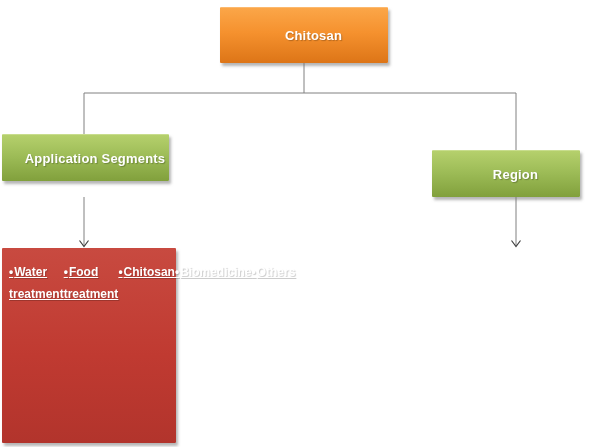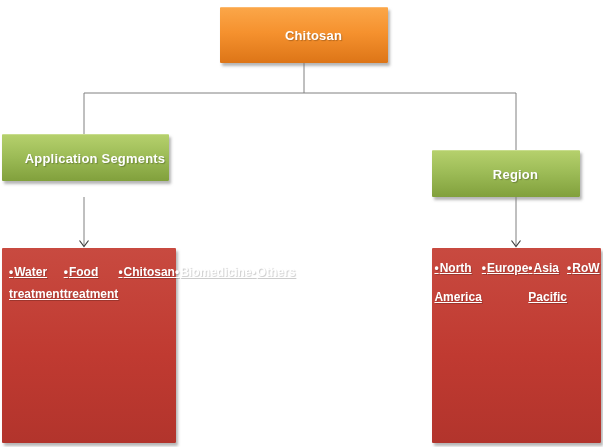--- a/index.html
+++ b/index.html
@@ -112,20 +112,14 @@
   </div>
 
   <div class="node leaf-node leaf-left">
     <div class="li"><span class="bullet">•</span><span>Water treatment</span></div>
     <div class="li"><span class="bullet">•</span><span>Food treatment</span></div>
     <div class="li"><span class="bullet">•</span><span>Chitosan</span></div>
     <div class="li"><span class="bullet">•</span><span>Biomedicine</span></div>
     <div class="li"><span class="bullet">•</span><span>Others</span></div>
   </div>
 
-  <div class="node leaf-node leaf-right">
-    <div class="li"><span class="bullet">•</span><span>North America</span></div>
-    <div class="li"><span class="bullet">•</span><span>Europe</span></div>
-    <div class="li"><span class="bullet">•</span><span>Asia Pacific</span></div>
-    <div class="li"><span class="bullet">•</span><span>RoW</span></div>
-  </div>
 
 </div>
 
 </body></html>

